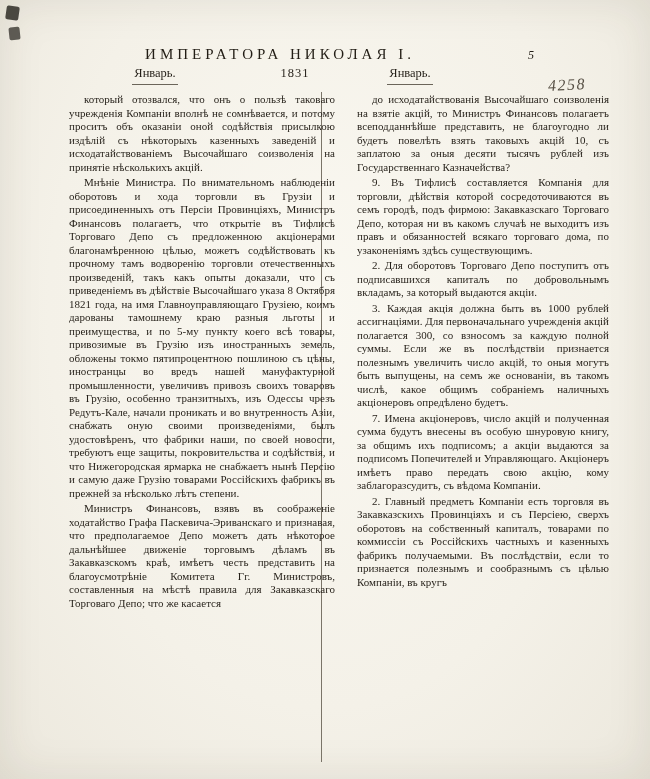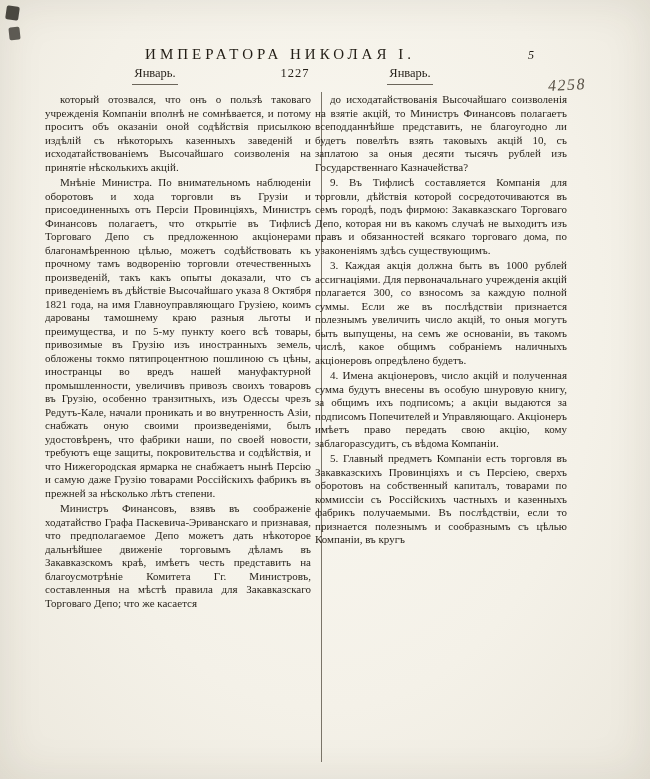--- a/index.html
+++ b/index.html
@@ -74,23 +74,24 @@
     background: #7a7468;
   }
 
   .col {
     position: absolute;
     top: 93px;
     text-align: justify;
     font-size: 11px;
     line-height: 13.5px;
     hyphens: auto;
+    margin-left: 24px;
   }
   .col.left-col  { left: 45px;  width: 266px; }
-  .col.right-col { left: 315px; width: 252px; }
+  .col.right-col { left: 333px; width: 252px; }
 
   .col p {
     margin: 0 0 2px 0;
     text-indent: 15px;
   }
   .lead-italic { }
   .rules-heading {
     font-weight: bold;
     margin: 5px 0 4px 0 !important;
     text-indent: 15px;
@@ -108,36 +109,37 @@
 
   <div class="page-number">5</div>
 
   <div class="margin-note">4258</div>
 
   <div class="month left">
     <span>Январь.</span>
     <span class="rule"></span>
   </div>
 
-  <div class="year-label">1227</div>
+  <div class="year-label">1831</div>
 
   <div class="month right">
     <span>Январь.</span>
     <span class="rule"></span>
   </div>
 
   <div class="divider"></div>
 
   <div class="col left-col">
     <p>который отозвался, что онъ о пользѣ таковаго учрежденія Компаніи вполнѣ не сомнѣвается, и потому проситъ объ оказаніи оной содѣйствія присылкою издѣлій съ нѣкоторыхъ казенныхъ заведеній и исходатайствованіемъ Высочайшаго соизволенія на принятіе нѣсколькихъ акцій.</p>
     <p><span class="lead-italic">Мнѣніе Министра.</span> <span>По внимательномъ наблюденіи оборотовъ и хода торговли въ Грузіи и присоединенныхъ отъ Персіи Провинціяхъ, Министръ Финансовъ полагаетъ, что открытіе въ Тифлисѣ Торговаго Депо съ предложенною акціонерами благонамѣренною цѣлью, можетъ содѣйствовать къ прочному тамъ водворенію торговли отечественныхъ произведеній, такъ какъ опыты доказали, что съ приведеніемъ въ дѣйствіе Высочайшаго указа 8 Октября 1821 года, на имя Главноуправляющаго Грузіею, коимъ дарованы тамошнему краю разныя льготы и преимущества, и по 5-му пункту коего всѣ товары, привозимые въ Грузію изъ иностранныхъ земель, обложены токмо пятипроцентною пошлиною съ цѣны, иностранцы во вредъ нашей мануфактурной промышленности, увеличивъ привозъ своихъ товаровъ въ Грузію, особенно транзитныхъ, изъ Одессы чрезъ Редутъ-Кале, начали проникать и во внутренность Азіи, снабжать оную своими произведеніями, былъ удостовѣренъ, что фабрики наши, по своей новости, требуютъ еще защиты, покровительства и содѣйствія, и что Нижегородская ярмарка не снабжаетъ нынѣ Персію и самую даже Грузію товарами Россійскихъ фабрикъ въ прежней за нѣсколько лѣтъ степени.</span></p>
     <p>Министръ Финансовъ, взявъ въ соображеніе ходатайство Графа Паскевича-Эриванскаго и признавая, что предполагаемое Депо можетъ дать нѣкоторое дальнѣйшее движеніе торговымъ дѣламъ въ Закавказскомъ краѣ, имѣетъ честь представить на благоусмотрѣніе Комитета Гг. Министровъ, составленныя на мѣстѣ правила для Закавказскаго Торговаго Депо; что же касается</p>
   </div>
 
   <div class="col right-col">
     <p>до исходатайствованія Высочайшаго соизволенія на взятіе акцій, то Министръ Финансовъ полагаетъ всеподданнѣйше представить, не благоугодно ли будетъ повелѣть взять таковыхъ акцій 10, съ заплатою за оныя десяти тысячъ рублей изъ Государственнаго Казначейства?</p>
     <p>9. Въ Тифлисѣ составляется Компанія для торговли, дѣйствія которой сосредоточиваются въ семъ городѣ, подъ фирмою: Закавказскаго Торговаго Депо, которая ни въ какомъ случаѣ не выходитъ изъ правъ и обязанностей всякаго торговаго дома, по узаконеніямъ здѣсь существующимъ.</p>
+    <p>2. Для оборотовъ Торговаго Депо поступитъ отъ подписавшихся капиталъ по добровольнымъ вкладамъ, за который выдаются акціи.</p>
     <p>3. Каждая акція должна быть въ 1000 рублей ассигнаціями. Для первоначальнаго учрежденія акцій полагается 300, со взносомъ за каждую полной суммы. Если же въ послѣдствіи признается полезнымъ увеличить число акцій, то оныя могутъ быть выпущены, на семъ же основаніи, въ такомъ числѣ, какое общимъ собраніемъ наличныхъ акціонеровъ опредѣлено будетъ.</p>
-    <p>4. Имена акціонеровъ, число акцій и полученная сумма будутъ внесены въ особую шнуровую книгу, за общимъ ихъ подписомъ; а акціи выдаются за подписомъ Попечителей и Управляющаго. Акціонеръ имѣетъ право передать свою акцію, кому заблагоразсудитъ, съ вѣдома Компаніи.</p>
-    <p>5. Главный предметъ Компаніи есть торговля въ Закавказскихъ Провинціяхъ и съ Персіею, сверхъ оборотовъ на собственный капиталъ, товарами по коммиссіи съ Россійскихъ частныхъ и казенныхъ фабрикъ получаемыми. Въ послѣдствіи, если то признается полезнымъ и сообразнымъ съ цѣлью Компаніи, въ кругъ</p>
+    <p>7. Имена акціонеровъ, число акцій и полученная сумма будутъ внесены въ особую шнуровую книгу, за общимъ ихъ подписомъ; а акціи выдаются за подписомъ Попечителей и Управляющаго. Акціонеръ имѣетъ право передать свою акцію, кому заблагоразсудитъ, съ вѣдома Компаніи.</p>
+    <p>2. Главный предметъ Компаніи есть торговля въ Закавказскихъ Провинціяхъ и съ Персіею, сверхъ оборотовъ на собственный капиталъ, товарами по коммиссіи съ Россійскихъ частныхъ и казенныхъ фабрикъ получаемыми. Въ послѣдствіи, если то признается полезнымъ и сообразнымъ съ цѣлью Компаніи, въ кругъ</p>
   </div>
 
 </div>
 
 </body></html>

